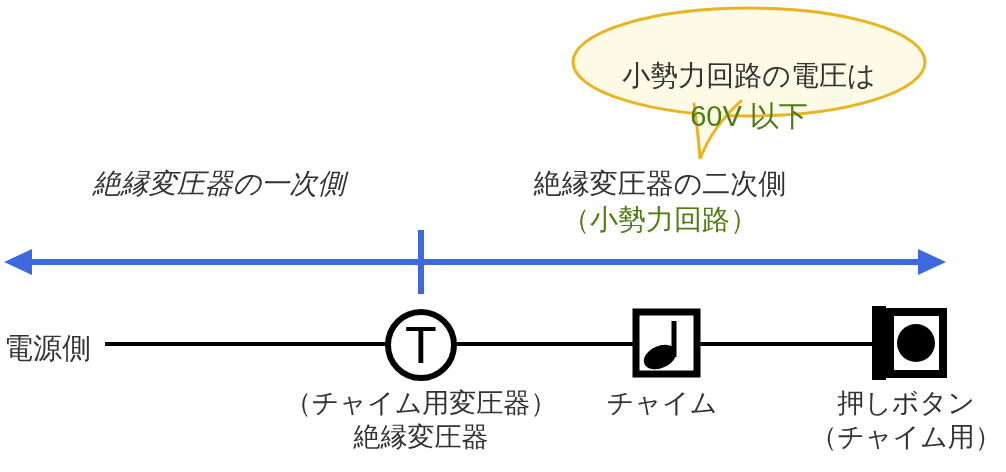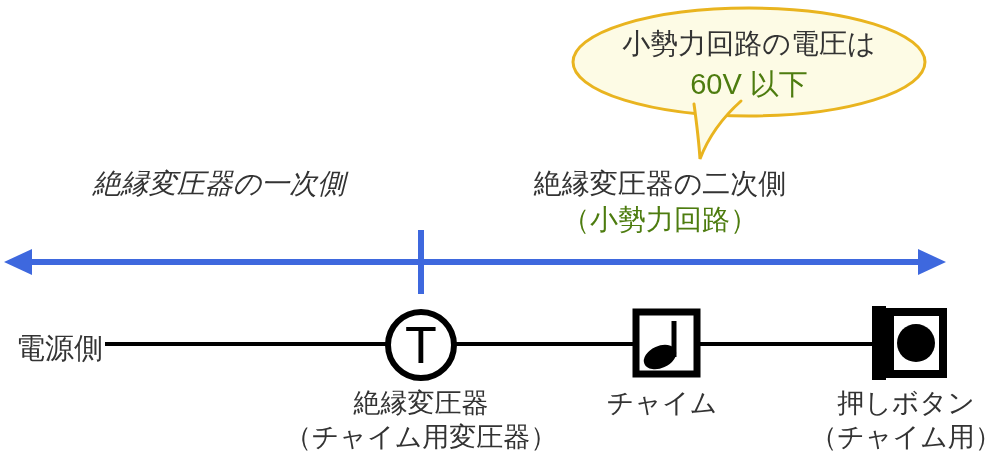--- a/index.html
+++ b/index.html
@@ -8,21 +8,21 @@
     width:1006px;height:472px;
     background:#ffffff;
     overflow:hidden;
     font-family:"Liberation Sans","DejaVu Sans",sans-serif;
     color:#333333;
   }
   .abs{position:absolute;}
   .center{transform:translateX(-50%);text-align:center;white-space:nowrap;}
   .section-label{font-size:28px;line-height:36px;color:#333333;}
   .red{color:#4d7c0f;}
-  .bubble-text{font-size:28px;line-height:40px;color:#333333;}
+  .bubble-text{font-size:28px;line-height:40px;color:#333333;margin-top:32px;}
   .bubble-text .red{font-size:29px;}
   .circuit-label{font-size:27px;line-height:34px;color:#333333;}
   .source-label{font-size:29px;color:#333333;white-space:nowrap;}
   svg{display:block;}
 </style>
 </head>
 <body>
 
 <div id="stage">
 
@@ -63,25 +63,25 @@
       <ellipse cx="660" cy="57" rx="17" ry="11" fill="#000000" transform="rotate(-24 660 57)"></ellipse>
     </g>
 
     <g>
       <rect x="872" y="6" width="14" height="74" fill="#000000"></rect>
       <rect x="890" y="12" width="53" height="62" fill="#ffffff" stroke="#000000" stroke-width="8"></rect>
       <circle cx="916" cy="43" r="19" fill="#000000"></circle>
     </g>
   </svg>
 
-  <div class="abs source-label" style="left:16px;top:329px;">電源側</div>
+  <div class="abs source-label" style="left:4px;top:329px;">電源側</div>
 
   <div class="abs circuit-label center" style="left:421px;top:386px;">
+    <div>（チャイム用変圧器）</div>
     <div>絶縁変圧器</div>
-    <div>（チャイム用変圧器）</div>
   </div>
   <div class="abs circuit-label center" style="left:906px;top:386px;">
     <div>押しボタン</div>
     <div>（チャイム用）</div>
   </div>
   <div class="abs circuit-label center" style="left:662px;top:386px;">チャイム</div>
 
 </div>
 
 </body></html>

